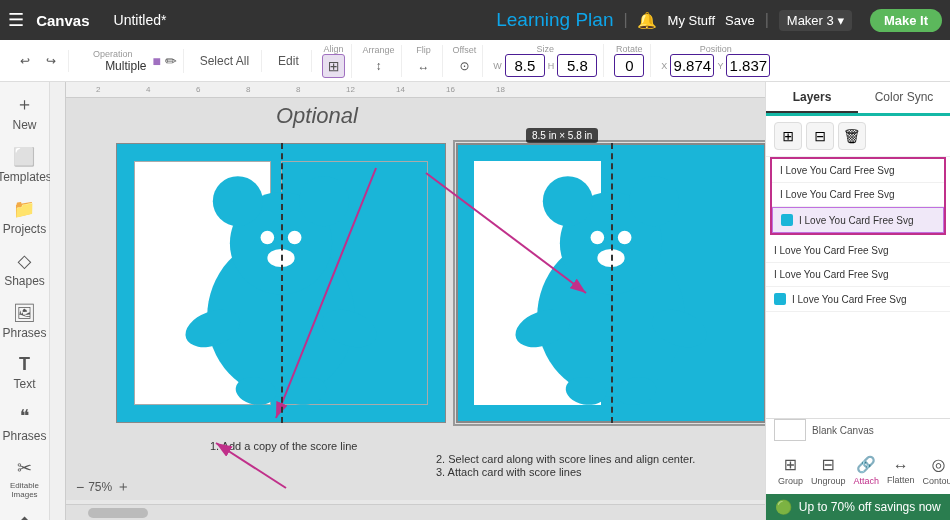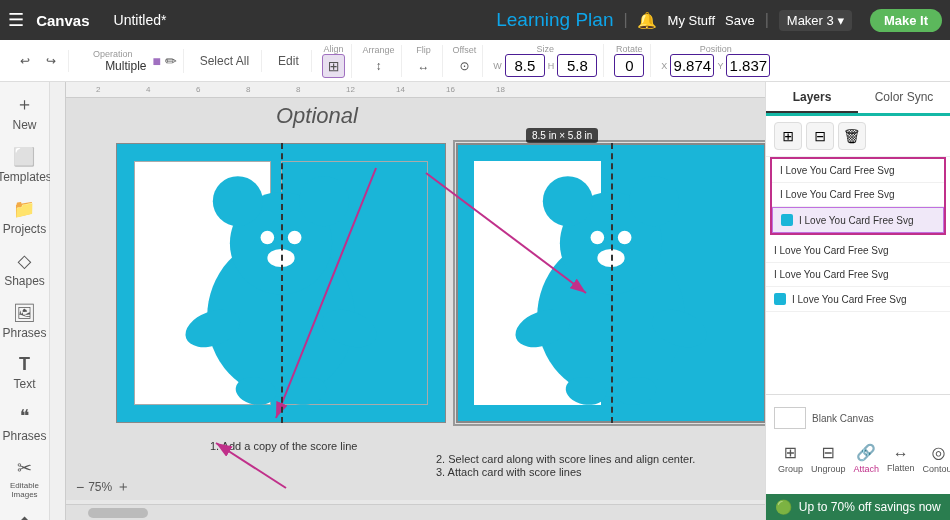--- a/index.html
+++ b/index.html
@@ -250,21 +250,21 @@
     .layer-color-dot {
       width: 12px; height: 12px;
       border-radius: 2px;
       flex-shrink: 0;
     }
     .layer-name { font-size: 10px; flex: 1; }
 
     
     .panel-bottom {
       border-top: 1px solid #ddd;
-      padding: 12px 8px;
+      padding: 0 8px;
     }
     .blank-canvas-row {
       display: flex;
       align-items: center;
       gap: 6px;
       margin-bottom: 6px;
     }
     .blank-canvas-box {
       width: 32px; height: 22px;
       border: 1px solid #ccc;

